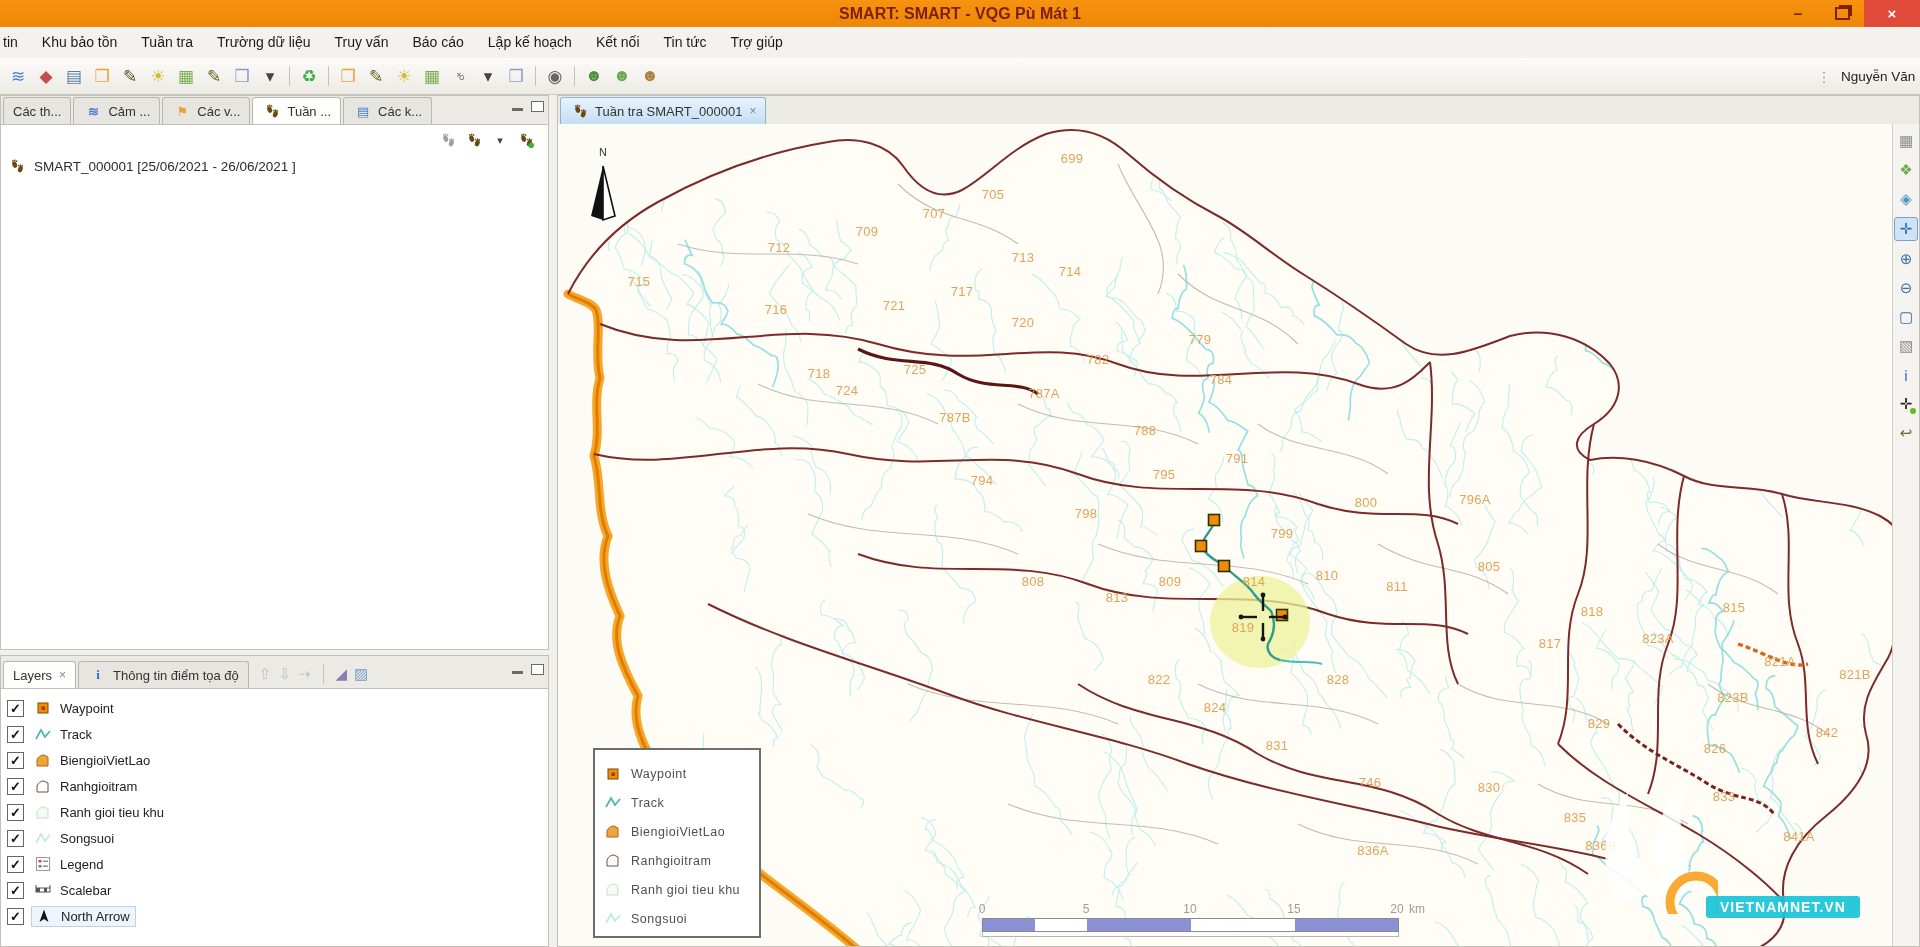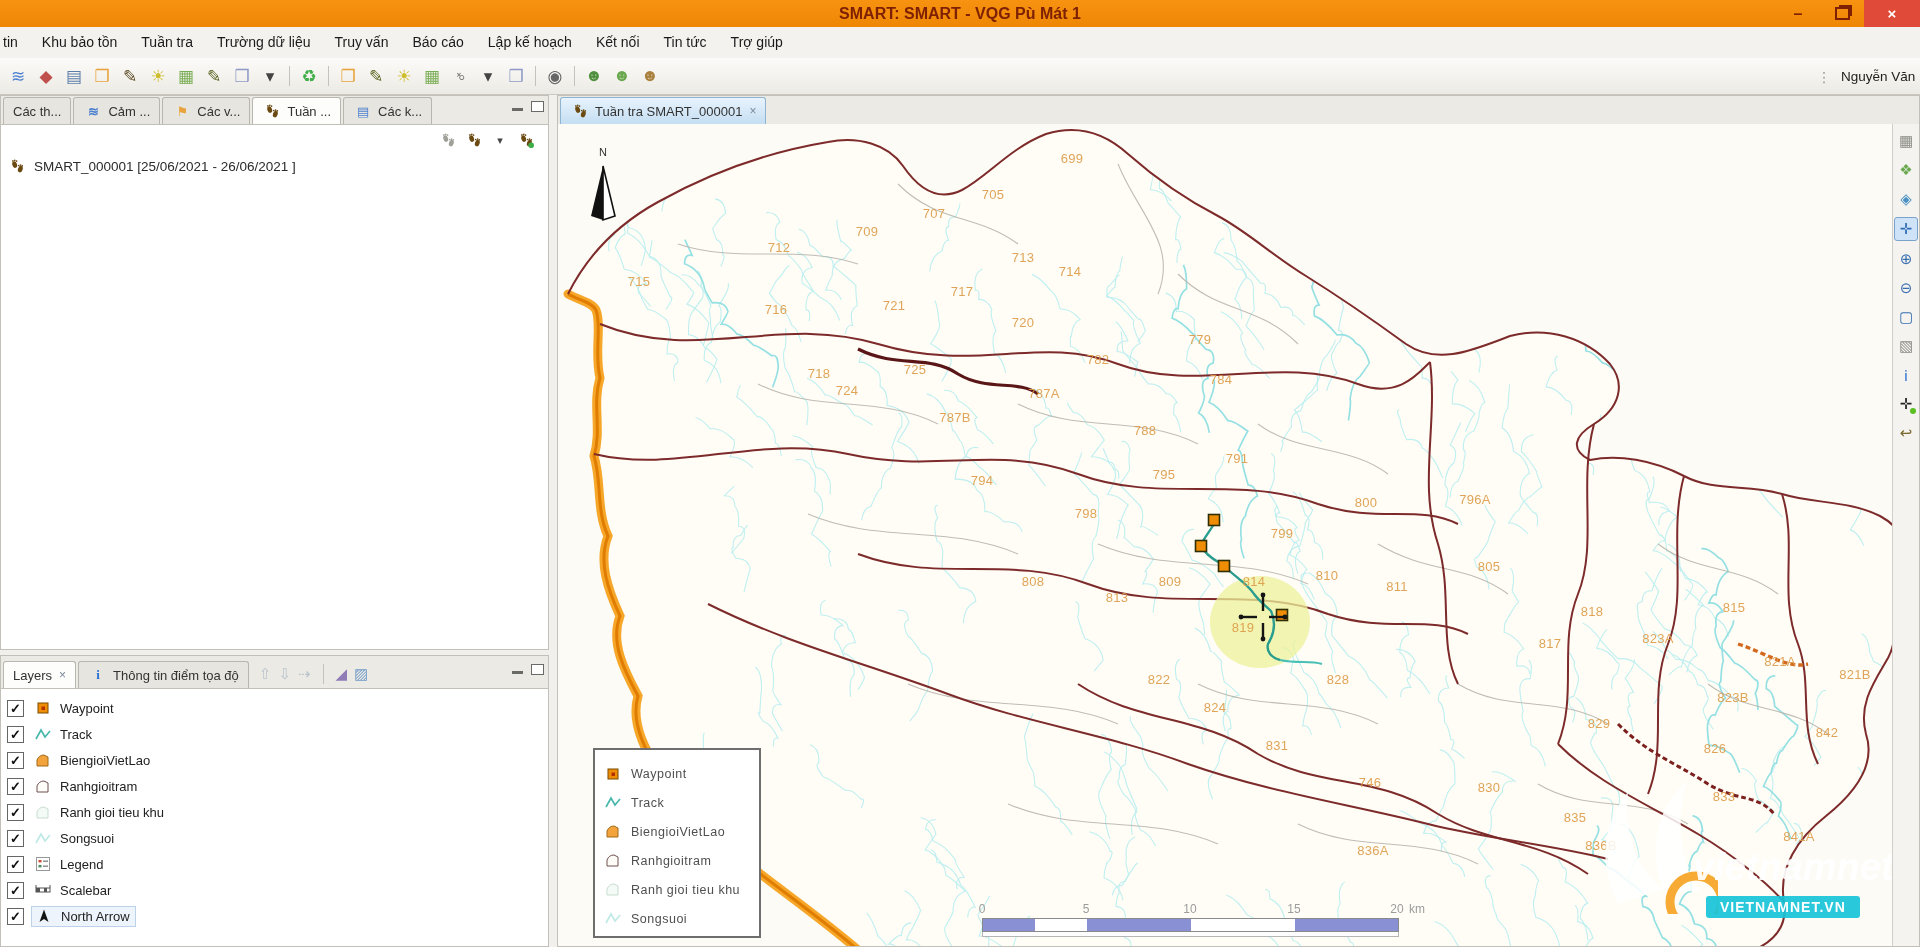--- a/index.html
+++ b/index.html
@@ -899,21 +899,20 @@
       </div>
 
       <div class="watermark">
         <svg width="130" height="150" viewBox="0 0 130 150">
           <g fill="rgba(255,255,255,.85)">
             <path d="M30,140 C10,100 14,60 40,28 C36,70 48,105 75,125 Z"></path>
             <path d="M75,125 C60,85 68,45 98,18 C88,60 92,100 112,128 Z"></path>
             <circle cx="108" cy="138" r="26" fill="none" stroke="rgba(246,162,31,.9)" stroke-width="9"></circle>
           </g>
         </svg>
-        <div class="wm-text">vietnamnet</div>
         <div class="wm-pill">VIETNAMNET.VN</div>
       </div>
     </div>
 
     <div class="rightstrip" id="rightStrip">
         <span class="rbtn">
           <span style="color: rgb(138, 138, 132);">▦</span>
         </span>
         <span class="rbtn">
           <span style="color: rgb(106, 168, 79);">❖</span>

